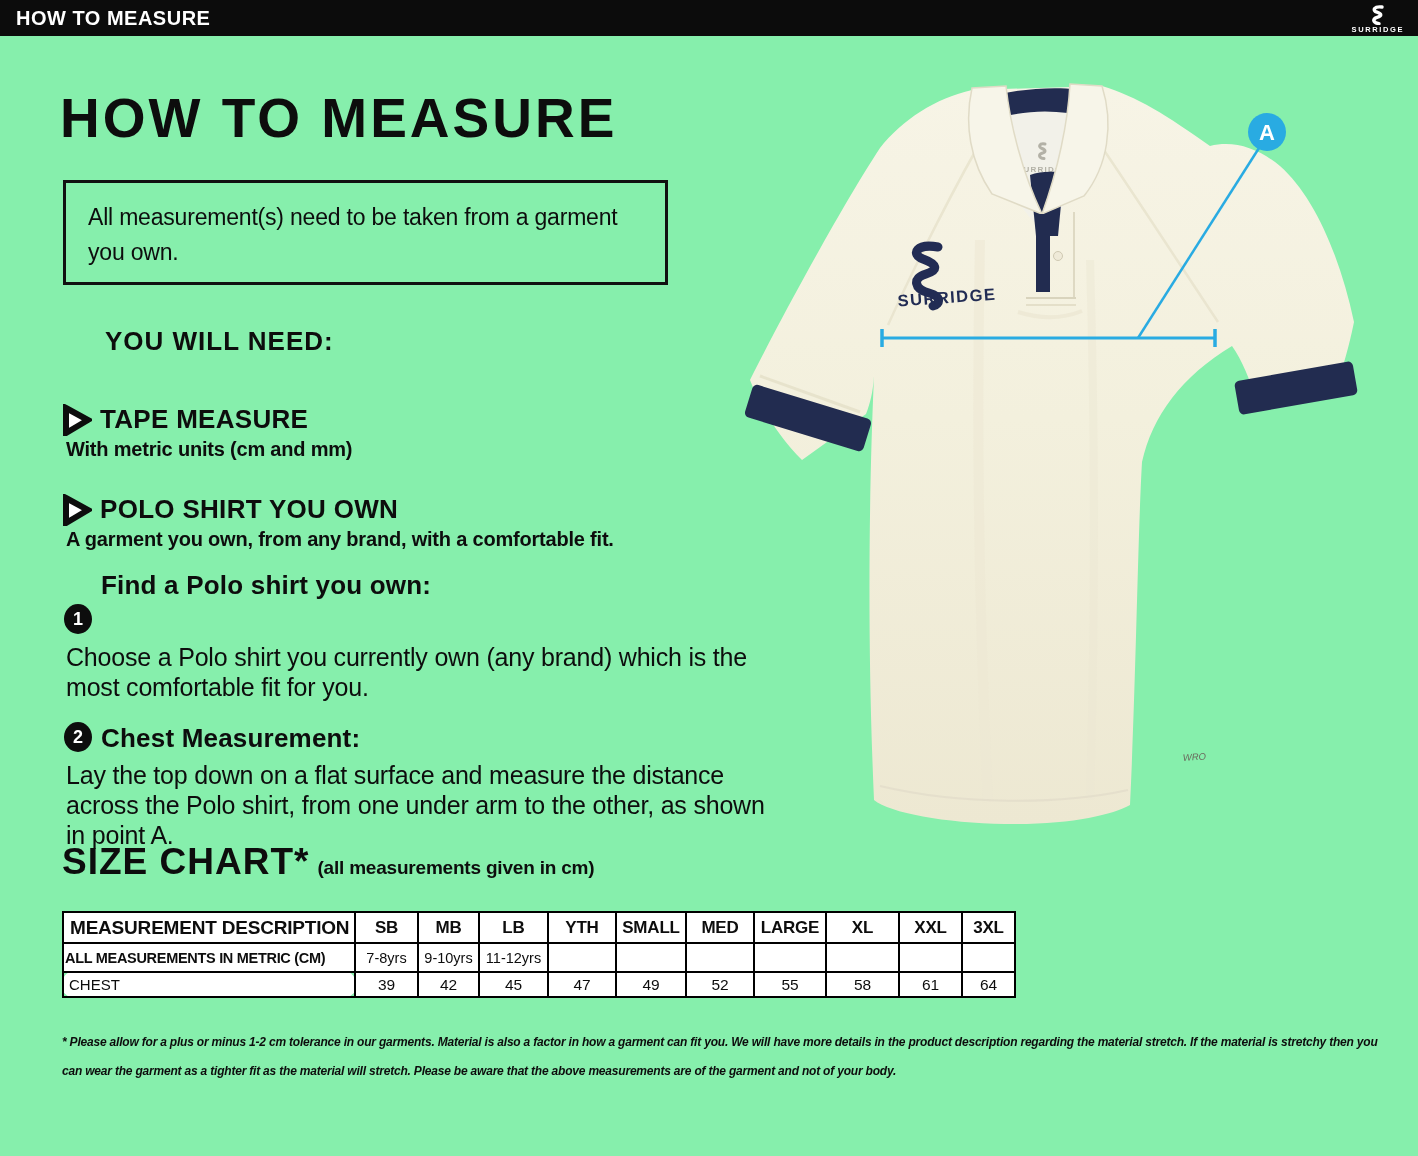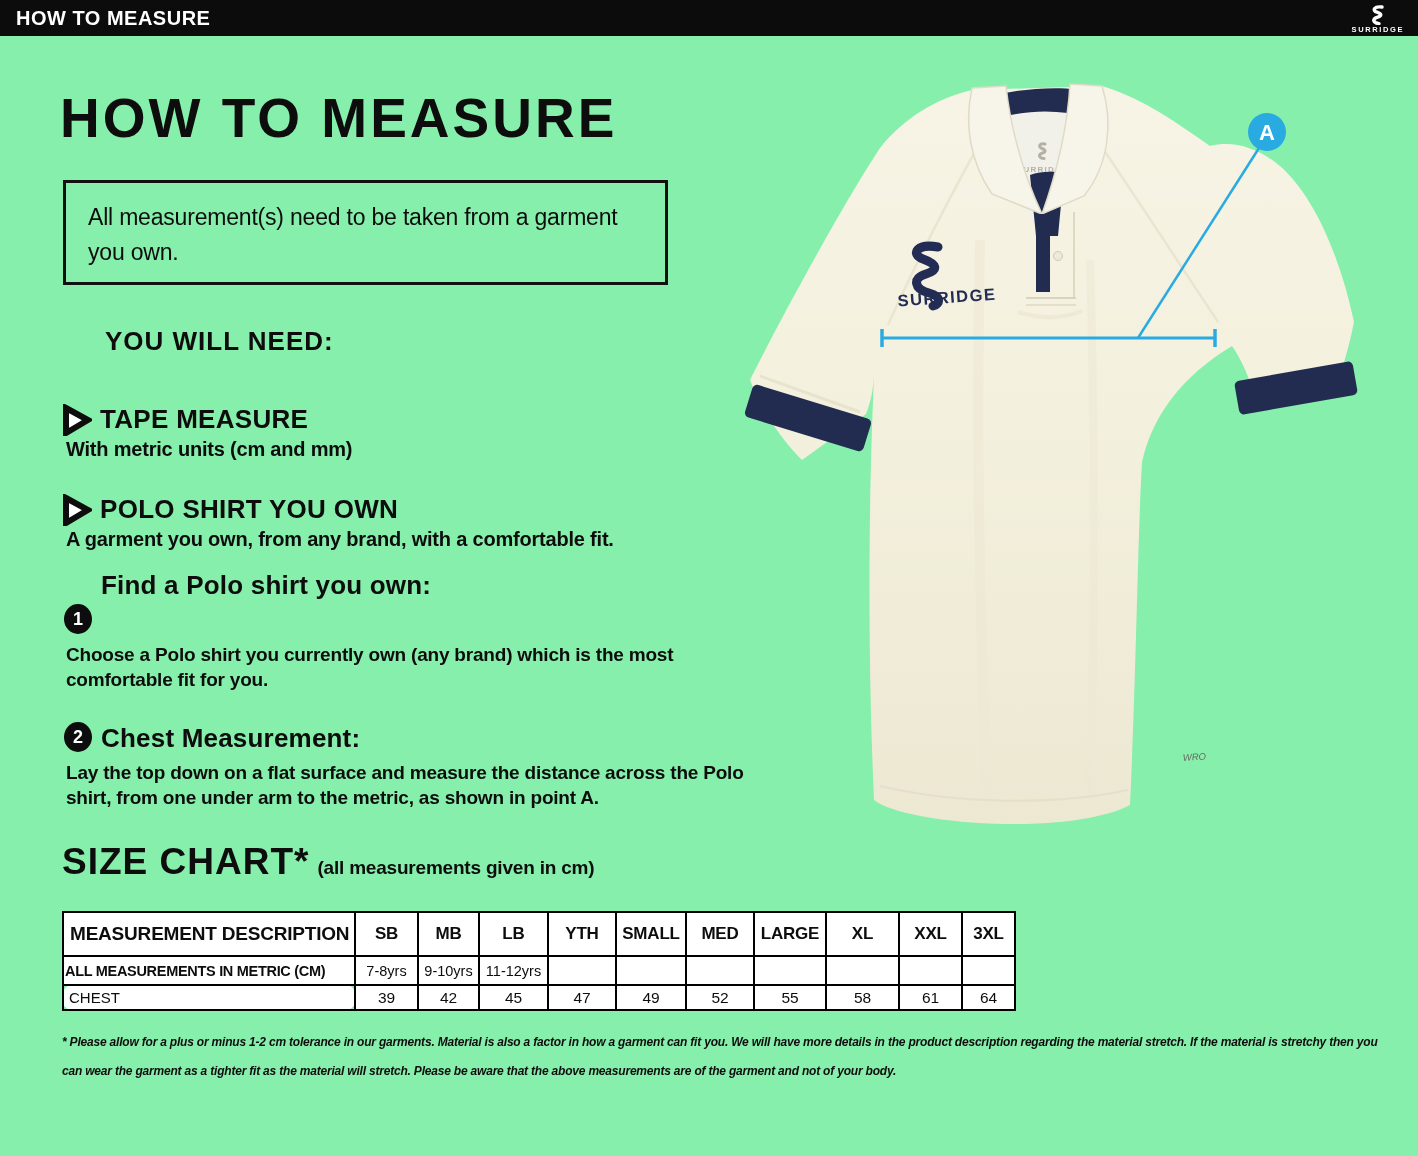--- a/index.html
+++ b/index.html
@@ -19,28 +19,28 @@
             padding:17px 22px; font-size:23px; font-weight:400; line-height:35px; letter-spacing:-.2px; }
   .h2 { position:absolute; left:62px; top:326px; font-size:26px; font-weight:700; letter-spacing:1px;margin-left:43px; }
 
   .need-icon { position:absolute; width:30px; height:32px; }
   .need-title { position:absolute; font-size:26px; font-weight:700; letter-spacing:.3px; }
   .need-desc { position:absolute; font-size:20px; font-weight:700; letter-spacing:-.2px; }
 
   .step-num { position:absolute; width:28px; height:30px; background:#0d0d0d; border-radius:50%;
               color:#fff; font-size:18px; font-weight:700; display:flex; align-items:center; justify-content:center; }
   .step-title { position:absolute; font-size:26px; font-weight:700; letter-spacing:.2px; }
-  .step-desc { position:absolute; width:710px; font-size:19px; font-weight:700; line-height:25px; letter-spacing:-.2px; }
+  .step-desc { position:absolute; width:710px; font-size:25px; font-weight:400; line-height:30px; letter-spacing:-.2px; }
 
   .sizechart-head { position:absolute; left:62px; top:841px; font-size:37px; font-weight:700; letter-spacing:1px; }
   .sizechart-sub { font-size:19px; font-weight:700; letter-spacing:-.2px; margin-left:8px; }
 
   table.size { position:absolute; left:62px; top:911px; width:952px; border-collapse:collapse; table-layout:fixed; }
   table.size td, table.size th { border:2px solid #000; background:#fff; overflow:hidden; white-space:nowrap; }
-  table.size th { font-size:17px; font-weight:700; height:44px; text-align:center; letter-spacing:-.2px; }
+  table.size th { font-size:17px; font-weight:700; height:31px; text-align:center; letter-spacing:-.2px; }
   table.size th.desc { font-size:19px; text-align:left; padding-left:6px; }
   table.size .r1 td { font-size:14.5px; height:29px; text-align:center; }
   table.size .r1 td.lbl { font-weight:700; text-align:left; padding-left:1px; letter-spacing:-.3px; }
   table.size .r2 td { font-size:15.5px; height:25px; text-align:center; }
   table.size .r2 td.lbl { text-align:left; padding-left:5px; font-size:15px;border-radius:9px; }
 
   .footnote { position:absolute; left:62px; top:1028px; width:1316px; font-size:12px; font-weight:700;
               font-style:italic; line-height:29px; letter-spacing:-.2px; }
 
   .shirt-wrap { position:absolute; left:740px; top:60px; width:620px; height:780px; }
@@ -77,21 +77,21 @@
   </svg>
   <div class="need-title" style="left:100px; top:494px;">POLO SHIRT YOU OWN</div>
   <div class="need-desc" style="left:66px; top:528px;">A garment you own, from any brand, with a comfortable fit.</div>
 
   <div class="step-num" style="left:64px; top:604px;">1</div>
   <div class="step-title" style="left:101px; top:570px;">Find a Polo shirt you own:</div>
   <div class="step-desc" style="left:66px; top:642px;">Choose a Polo shirt you currently own (any brand) which is the most comfortable fit for you.</div>
 
   <div class="step-num" style="left:64px; top:722px;">2</div>
   <div class="step-title" style="left:101px; top:723px;">Chest Measurement:</div>
-  <div class="step-desc" style="left:66px; top:760px;">Lay the top down on a flat surface and measure the distance across the Polo shirt, from one under arm to the metric, as shown in point A.</div>
+  <div class="step-desc" style="left:66px; top:760px;">Lay the top down on a flat surface and measure the distance across the Polo shirt, from one under arm to the other, as shown in point A.</div>
 
   <div class="sizechart-head">
     <span>SIZE CHART*</span><span class="sizechart-sub">(all measurements given in cm)</span>
   </div>
 
   <table class="size">
     <colgroup>
       <col style="width:292px">
         <col style="width:63px">
         <col style="width:61px">

